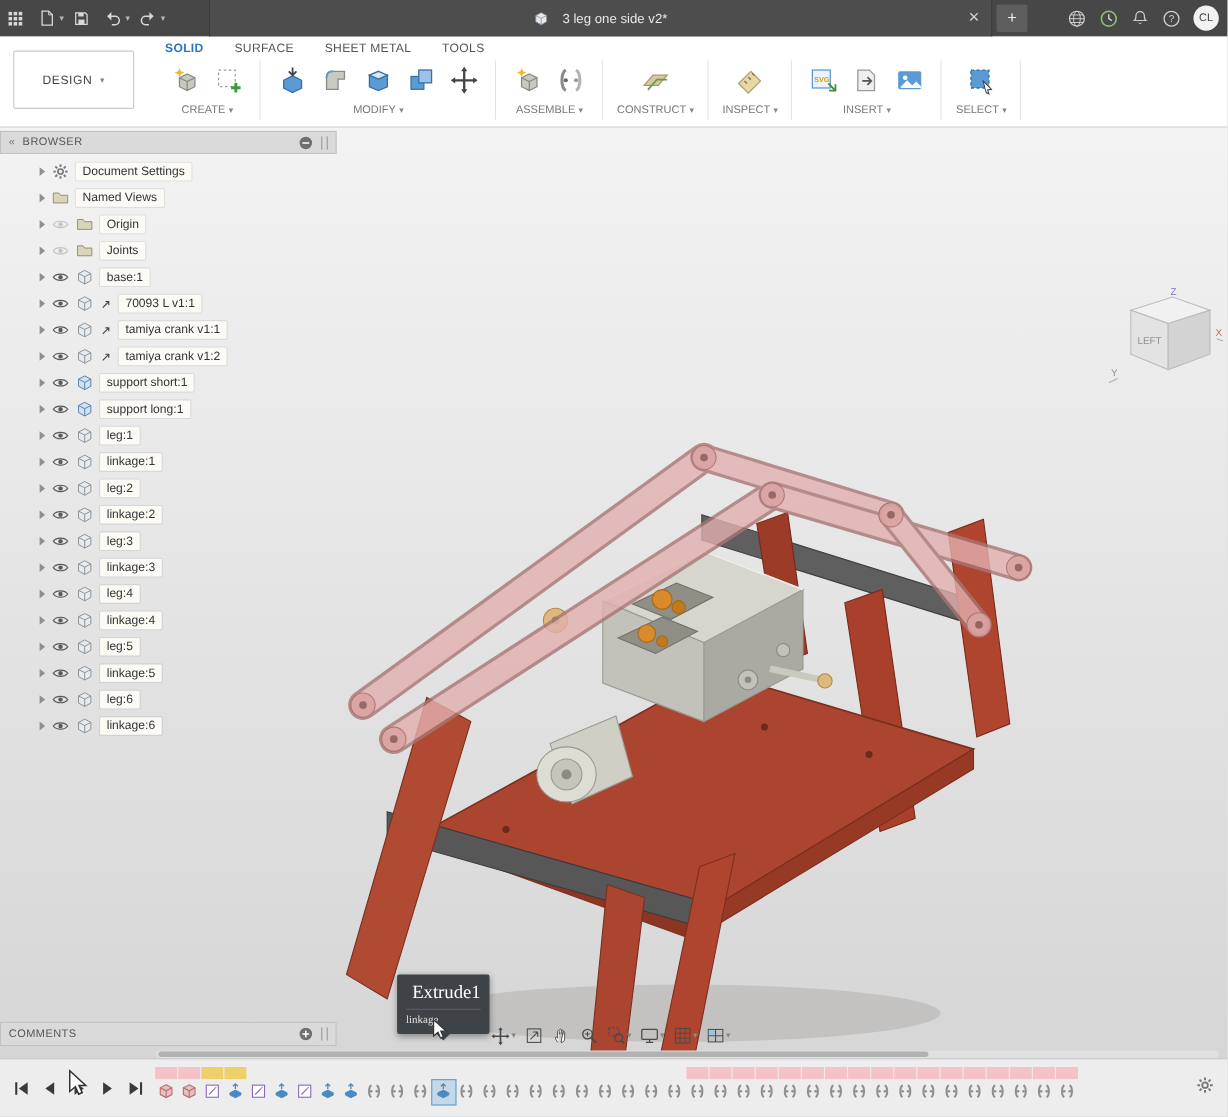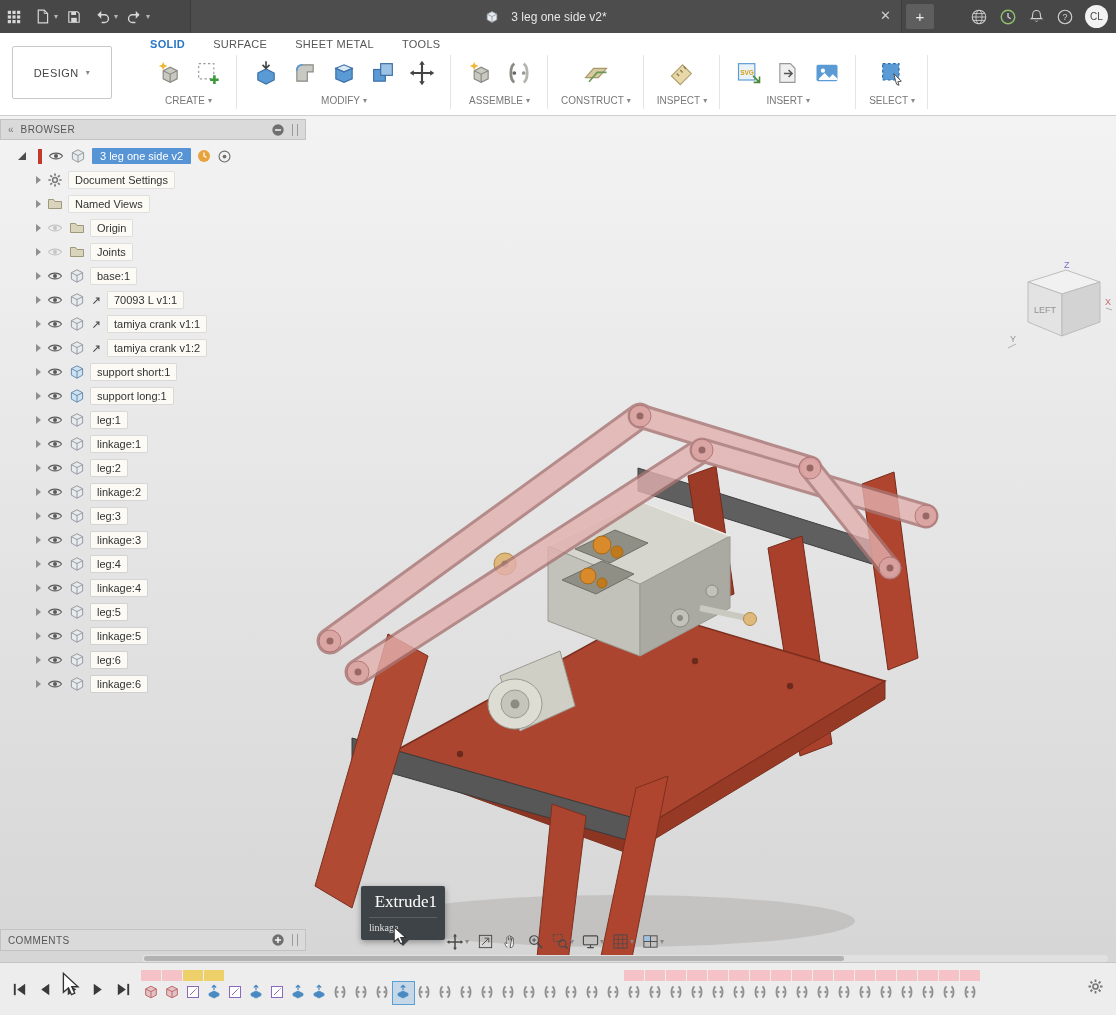--- a/index.html
+++ b/index.html
@@ -10,21 +10,21 @@
 #titlebar{position:absolute;top:0;left:0;right:0;height:33px;background:#474747;display:flex;align-items:center;z-index:50;color:#d8d8d8}
 .tb-icon{width:26px;height:26px;display:flex;align-items:center;justify-content:center;margin:0 1px}
 .tb-caret{color:#b5b5b5;font-size:8px;margin:0 2px 0 -2px}
 #doc-tab{position:absolute;left:190px;width:712px;top:0;height:33px;background:#4d4d4d;border-left:1px solid #3b3b3b;border-right:1px solid #3b3b3b;display:flex;align-items:center;justify-content:center;gap:12px;color:#e6e6e6;font-size:12px}
 #tab-close{position:absolute;right:10px;top:8px;font-size:13px;color:#cfcfcf;line-height:16px}
 #new-tab{position:absolute;left:906px;top:4px;width:28px;height:25px;background:#5e5e5e;border-radius:2px;display:flex;align-items:center;justify-content:center;color:#eee;font-size:15px}
 #tb-right{position:absolute;right:8px;top:0;height:33px;display:flex;align-items:center;gap:11px}
 #avatar{width:23px;height:23px;border-radius:50%;background:#f2f2f2;color:#444;font-weight:normal;font-size:10px;display:flex;align-items:center;justify-content:center}
 
 #ribbon{position:absolute;top:33px;left:0;right:0;height:83px;background:#fff;border-bottom:1px solid #cfcfcf;z-index:40}
-#design-btn{position:absolute;left:12px;top:13px;width:100px;height:53px;border:1px solid #c9c9c9;border-radius:2px;background:#fff;display:flex;align-items:center;justify-content:center;gap:7px;color:#444;letter-spacing:.5px}
+#design-btn{position:absolute;left:12px;top:13px;width:110px;height:53px;border:1px solid #c9c9c9;border-radius:2px;background:#fff;display:flex;align-items:center;justify-content:center;gap:7px;color:#444;letter-spacing:.5px}
 #ribbon-tabs{position:absolute;left:150px;top:3px;display:flex;gap:28px;align-items:center;height:16px}
 .r-tab{color:#555;letter-spacing:.3px}
 .r-tab.active{color:#2a76c6;font-weight:bold}
 #ribbon-groups{position:absolute;left:140px;top:19px;bottom:0;display:flex}
 .r-group{display:flex;flex-direction:column;align-items:center;padding:0 13px;position:relative}
 .r-group::after{content:"";position:absolute;right:0;top:3px;bottom:6px;width:1px;background:#e4e4e4}
 .r-icons{display:flex;gap:7px;height:42px;align-items:center}
 .r-icon{width:32px;height:32px;display:flex;align-items:center;justify-content:center}
 .r-label{font-size:10px;color:#777;display:flex;gap:3px;align-items:center;margin-top:1px}
 .caret{color:#888;font-size:8px}
@@ -494,46 +494,20 @@
   <span style="font-size:10px;letter-spacing:.4px">BROWSER</span>
   <span class="hdr-spacer"></span>
   <svg width="14" height="14" viewBox="0 0 16 16">
       <circle cx="8" cy="8" r="6.5" fill="#6f6f6f"></circle>
       <rect x="4.5" y="7.2" width="7" height="1.6" fill="#fff"></rect>
     </svg>
   <span class="grip"></span>
 </div>
 
 <div id="browser-tree">
-  <div class="b-row">
-    <span class="tri-root"></span>
-    <span class="redbar"></span>
-    <span class="b-eye">
-        <svg viewBox="0 0 16 10">
-          <use href="#sym-eye"></use>
-        </svg>
-      </span>
-    <span class="b-ic">
-        <svg viewBox="0 0 16 16">
-          <use href="#sym-cube"></use>
-        </svg>
-      </span>
-    <span class="root-chip">3 leg one side v2</span>
-    <span class="badge-orange">
-      <svg width="14" height="14" viewBox="0 0 14 14">
-          <circle cx="7" cy="7" r="6" fill="#e8a33d"></circle>
-          <path d="M7 3.5V7l2.5 1.5" stroke="#fff" stroke-width="1.3" fill="none"></path>
-        </svg>
-    </span>
-    <span class="b-target">
-        <svg width="15" height="15" viewBox="0 0 16 16">
-          <use href="#sym-target"></use>
-        </svg>
-      </span>
-  </div>
   <div id="browser-children">
   <div class="b-row child">
     <span class="tri"></span>
 
     <span class="b-ic">
           <svg viewBox="0 0 16 16">
             <use href="#sym-gear"></use>
           </svg>
         </span>
 

